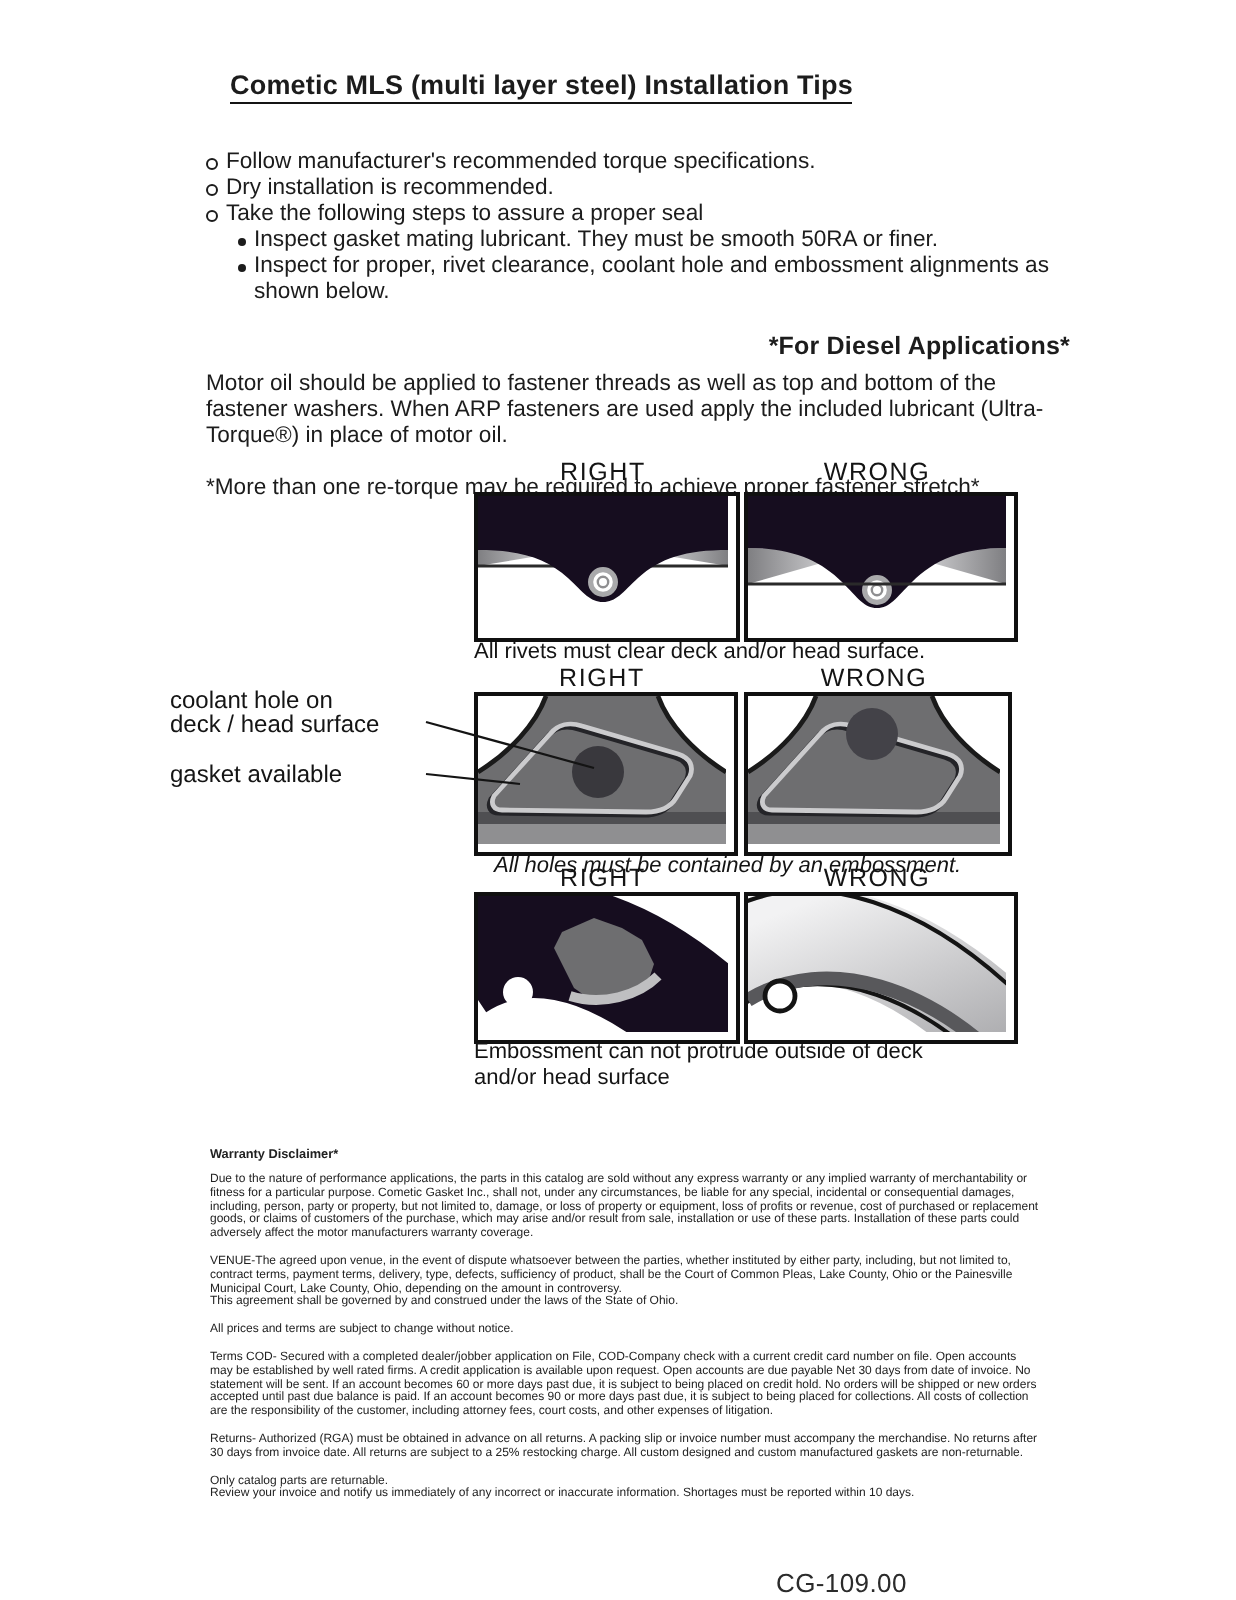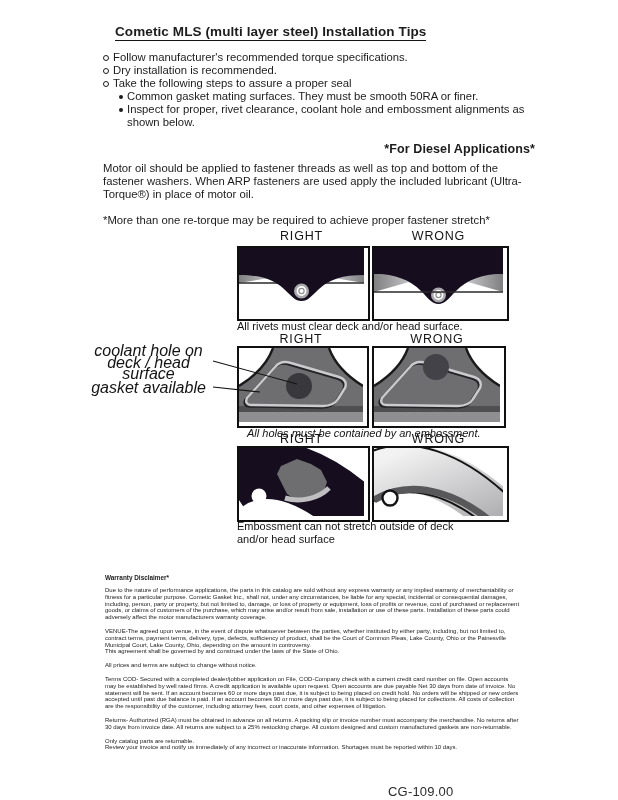--- a/index.html
+++ b/index.html
@@ -4,47 +4,47 @@
 <style>
   html,body{margin:0;padding:0;}
   body{
     width:618px;height:800px;background:#ffffff;position:relative;
     font-family:"Liberation Sans","DejaVu Sans",sans-serif;color:#1c1c1c;
     -webkit-font-smoothing:antialiased;overflow:hidden;
   }
   .page{position:absolute;left:0;top:0;width:618px;height:800px;}
 
   
-  .content{position:absolute;left:103px;top:22px;width:432px;}
+  .content{position:absolute;left:103px;top:34px;width:432px;}
   .doc-title{
     display:inline-block;margin-left:12px;font-size:13.5px;font-weight:bold;
     border-bottom:1.6px solid #141414;padding-bottom:1px;letter-spacing:0.1px;
   }
-  .bullets{margin-top:10px;font-size:11.3px;line-height:13px;}
+  .bullets{margin-top:23px;font-size:11.3px;line-height:13px;}
   .bullet-row{display:flex;align-items:flex-start;}
   .b-marker{
     width:4px;height:4px;border:1px solid #1c1c1c;border-radius:50%;
     margin:4px 4px 0 0;flex:none;background:#fff;
   }
   .sub{margin-left:16px;}
   .sb-marker{
     width:4px;height:4px;border-radius:50%;background:#1c1c1c;
     margin:4.5px 4px 0 0;flex:none;
   }
   .section-head{font-size:12.5px;font-weight:bold;margin-top:13px;letter-spacing:0.1px;text-align:right;}
   .para{font-size:11.3px;line-height:13.2px;margin-top:6px;width:432px;}
   .note{font-size:11.3px;margin-top:12px;}
 
   
   .diagrams{position:absolute;left:0;top:226px;width:560px;height:330px;}
   .dg-label{position:absolute;font-size:12.5px;font-weight:500;letter-spacing:0.8px;text-align:center;color:#141414;}
   .dg-box{position:absolute;border:2px solid #101010;background:#fff;overflow:hidden;}
   .dg-box svg{display:block;}
   .dg-caption{position:absolute;font-size:11px;font-weight:500;color:#141414;line-height:12.5px;}
-  .side-label{position:absolute;font-size:16px;line-height:11.5px;text-align:center;color:#141414;width:127px;left:85px;font-style:italic;}
+  .side-label{position:absolute;font-size:12px;line-height:11.5px;text-align:left;color:#141414;width:127px;left:85px;}
   .leader-svg{position:absolute;left:0;top:0;width:618px;height:330px;pointer-events:none;}
 
   
   .disclaimer{position:absolute;left:105px;top:574px;width:416px;color:#222;}
   .disc-head{font-size:6.4px;font-weight:bold;margin-bottom:6px;}
   .disc-para{font-size:6px;line-height:6.8px;margin:0 0 7px 0;white-space:pre-line;}
 
   .page-num{position:absolute;left:388px;top:784px;font-size:13px;color:#2b2b2b;letter-spacing:0.2px;}
 </style>
 </head>
@@ -63,21 +63,21 @@
       <div class="bullet-row">
         <span class="b-marker"></span>
         <span>Dry installation is recommended.</span>
       </div>
       <div class="bullet-row">
         <span class="b-marker"></span>
         <span>Take the following steps to assure a proper seal</span>
       </div>
       <div class="bullet-row sub">
         <span class="sb-marker"></span>
-        <span>Common gasket mating surfaces.  They must be smooth 50RA or finer.</span>
+        <span>Inspect gasket mating lubricant.  They must be smooth 50RA or finer.</span>
       </div>
       <div class="bullet-row sub">
         <span class="sb-marker"></span>
         <span>Inspect for proper, rivet clearance, coolant hole and embossment alignments as shown below.</span>
       </div>
     </div>
 
     <div class="section-head">*For Diesel Applications*</div>
     <div class="para">Motor oil should be applied to fastener threads as well as top and bottom of the fastener washers. When ARP fasteners are used apply the included lubricant (Ultra-Torque®) in place of motor oil.</div>
     <div class="note">*More than one re-torque may be required to achieve proper fastener stretch*</div>
@@ -190,21 +190,21 @@
     <div class="dg-box" style="left:372px;top:220px;width:133px;height:72px;">
       <svg viewBox="0 0 129 68" width="129" height="68">
         <path d="M-12,32 C32,4 88,26 140,82" fill="none" stroke="url(#bandGrad)" stroke-width="48"></path>
         <path d="M-14,9 C32,-18 92,4 144,58" fill="none" stroke="#141414" stroke-width="2"></path>
         <path d="M-4,55 C38,30 90,50 134,100" fill="none" stroke="#141414" stroke-width="2"></path>
         <path d="M0,52 C40,28 92,46 132,88" fill="none" stroke="#58585b" stroke-width="7"></path>
         <circle cx="16" cy="50" r="7.5" fill="#ffffff" stroke="#141414" stroke-width="2.4"></circle>
       </svg>
     </div>
 
-    <div class="dg-caption" style="left:237px;top:294px;white-space:pre-line;">Embossment can not stretch outside of deck
+    <div class="dg-caption" style="left:237px;top:294px;white-space:pre-line;">Embossment can not protrude outside of deck
 and/or head surface</div>
   </div>
 
   <div class="disclaimer">
     <div class="disc-head">Warranty Disclaimer*</div>
     <p class="disc-para">Due to the nature of performance applications, the parts in this catalog are sold without any express warranty or any implied warranty of merchantability or fitness for a particular purpose.  Cometic Gasket Inc., shall not, under any circumstances, be liable for any special, incidental or consequential damages, including, person, party or property, but not limited to, damage, or loss of property or equipment, loss of profits or revenue, cost of purchased or replacement goods, or claims of customers of the purchase, which may arise and/or result from sale, installation or use of these parts.  Installation of these parts could adversely affect the motor manufacturers warranty coverage.</p>
     <p class="disc-para">VENUE-The agreed upon venue, in the event of dispute whatsoever between the parties, whether instituted by either party, including, but not limited to, contract terms, payment terms, delivery, type, defects, sufficiency of product, shall be the Court of Common Pleas, Lake County, Ohio or the Painesville Municipal Court, Lake County, Ohio, depending on the amount in controversy.
 This agreement shall be governed by and construed under the laws of the State of Ohio.</p>
     <p class="disc-para">All prices and terms are subject to change without notice.</p>
     <p class="disc-para">Terms COD- Secured with a completed dealer/jobber application on File, COD-Company check with a current credit card number on file.  Open accounts may be established by well rated firms.  A credit application is available upon request.  Open accounts are due payable Net 30 days from date of invoice.  No statement will be sent.  If an account becomes 60 or more days past due, it is subject to being placed on credit hold.  No orders will be shipped or new orders accepted until past due balance is paid.  If an account becomes 90 or more days past due, it is subject to being placed for collections.  All costs of collection are the responsibility of the customer, including attorney fees, court costs, and other expenses of litigation.</p>

